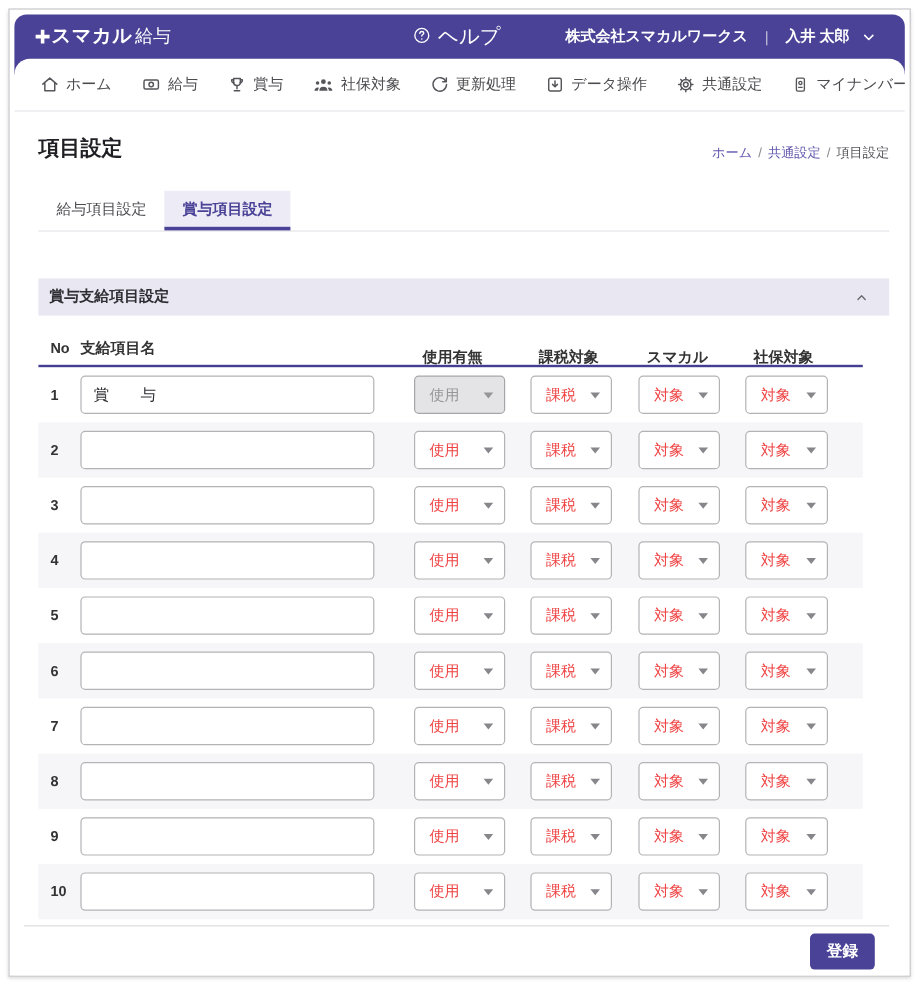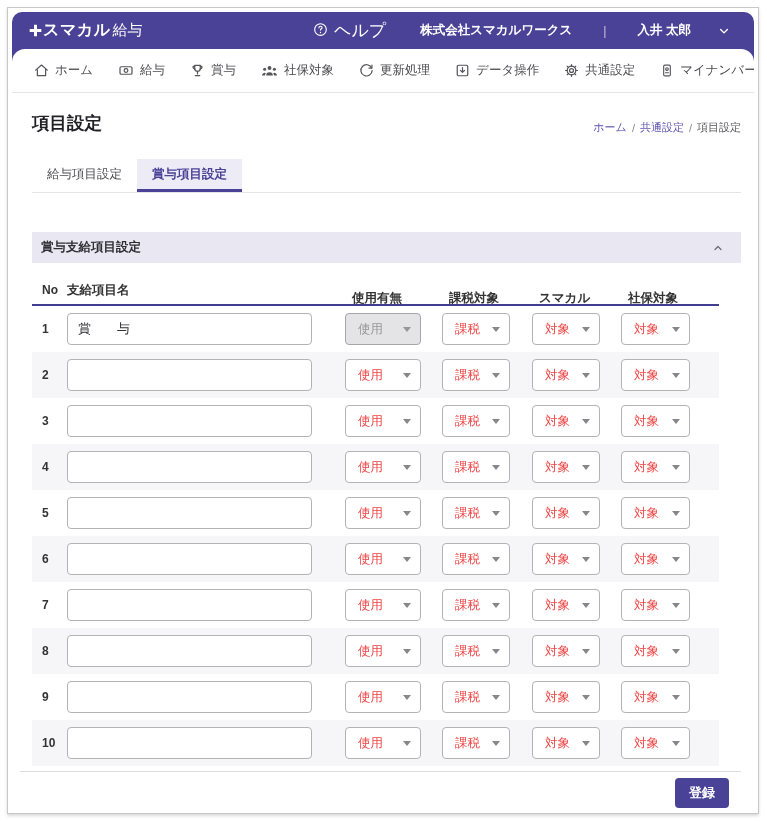--- a/index.html
+++ b/index.html
@@ -14,21 +14,21 @@
     display:flex; flex-direction:column; overflow:hidden;}
   
   .appbar{margin:4px 4px 0 4px; height:50px; background:var(--primary);
     border-radius:10px 10px 0 0; flex:none;}
   .appbar-inner{display:flex; align-items:center; height:37px; padding:0 24px 0 16px; color:#fff;}
   .logo{display:flex; align-items:center; gap:0;}
   .logo .plus svg{display:block;}
   .brand{font-size:16px; font-weight:700; letter-spacing:.5px;}
   .brand-suffix{font-size:15px; font-weight:500; margin-left:2px;}
   .help{display:flex; align-items:flex-end; gap:6px; margin-left:auto; font-size:17px;}
-  .acct{display:flex; align-items:center; gap:27px; margin-left:34px; font-size:12.5px; font-weight:700;}
+  .acct{display:flex; align-items:center; gap:10px; margin-left:54px; font-size:12.5px; font-weight:700;}
   .acct .sep{opacity:.65; font-weight:400; margin:0 4px;}
   .chev{display:flex; align-items:center;}
   
   .sheet{position:relative; margin:-13px 4px 0 4px; background:#fff;
     border-radius:13px 13px 0 0; flex:1; display:flex; flex-direction:column; overflow:hidden;}
   
   .nav{display:flex; align-items:center; gap:25px; height:44px; padding:0 22px;
     border-bottom:1px solid #e7e7ea; flex:none;}
   .nav-item{display:flex; align-items:center; gap:6px; font-size:12.5px; color:#4c4c50; cursor:pointer; white-space:nowrap;}
   .nav-item .icn{display:flex; color:#55555a;}

